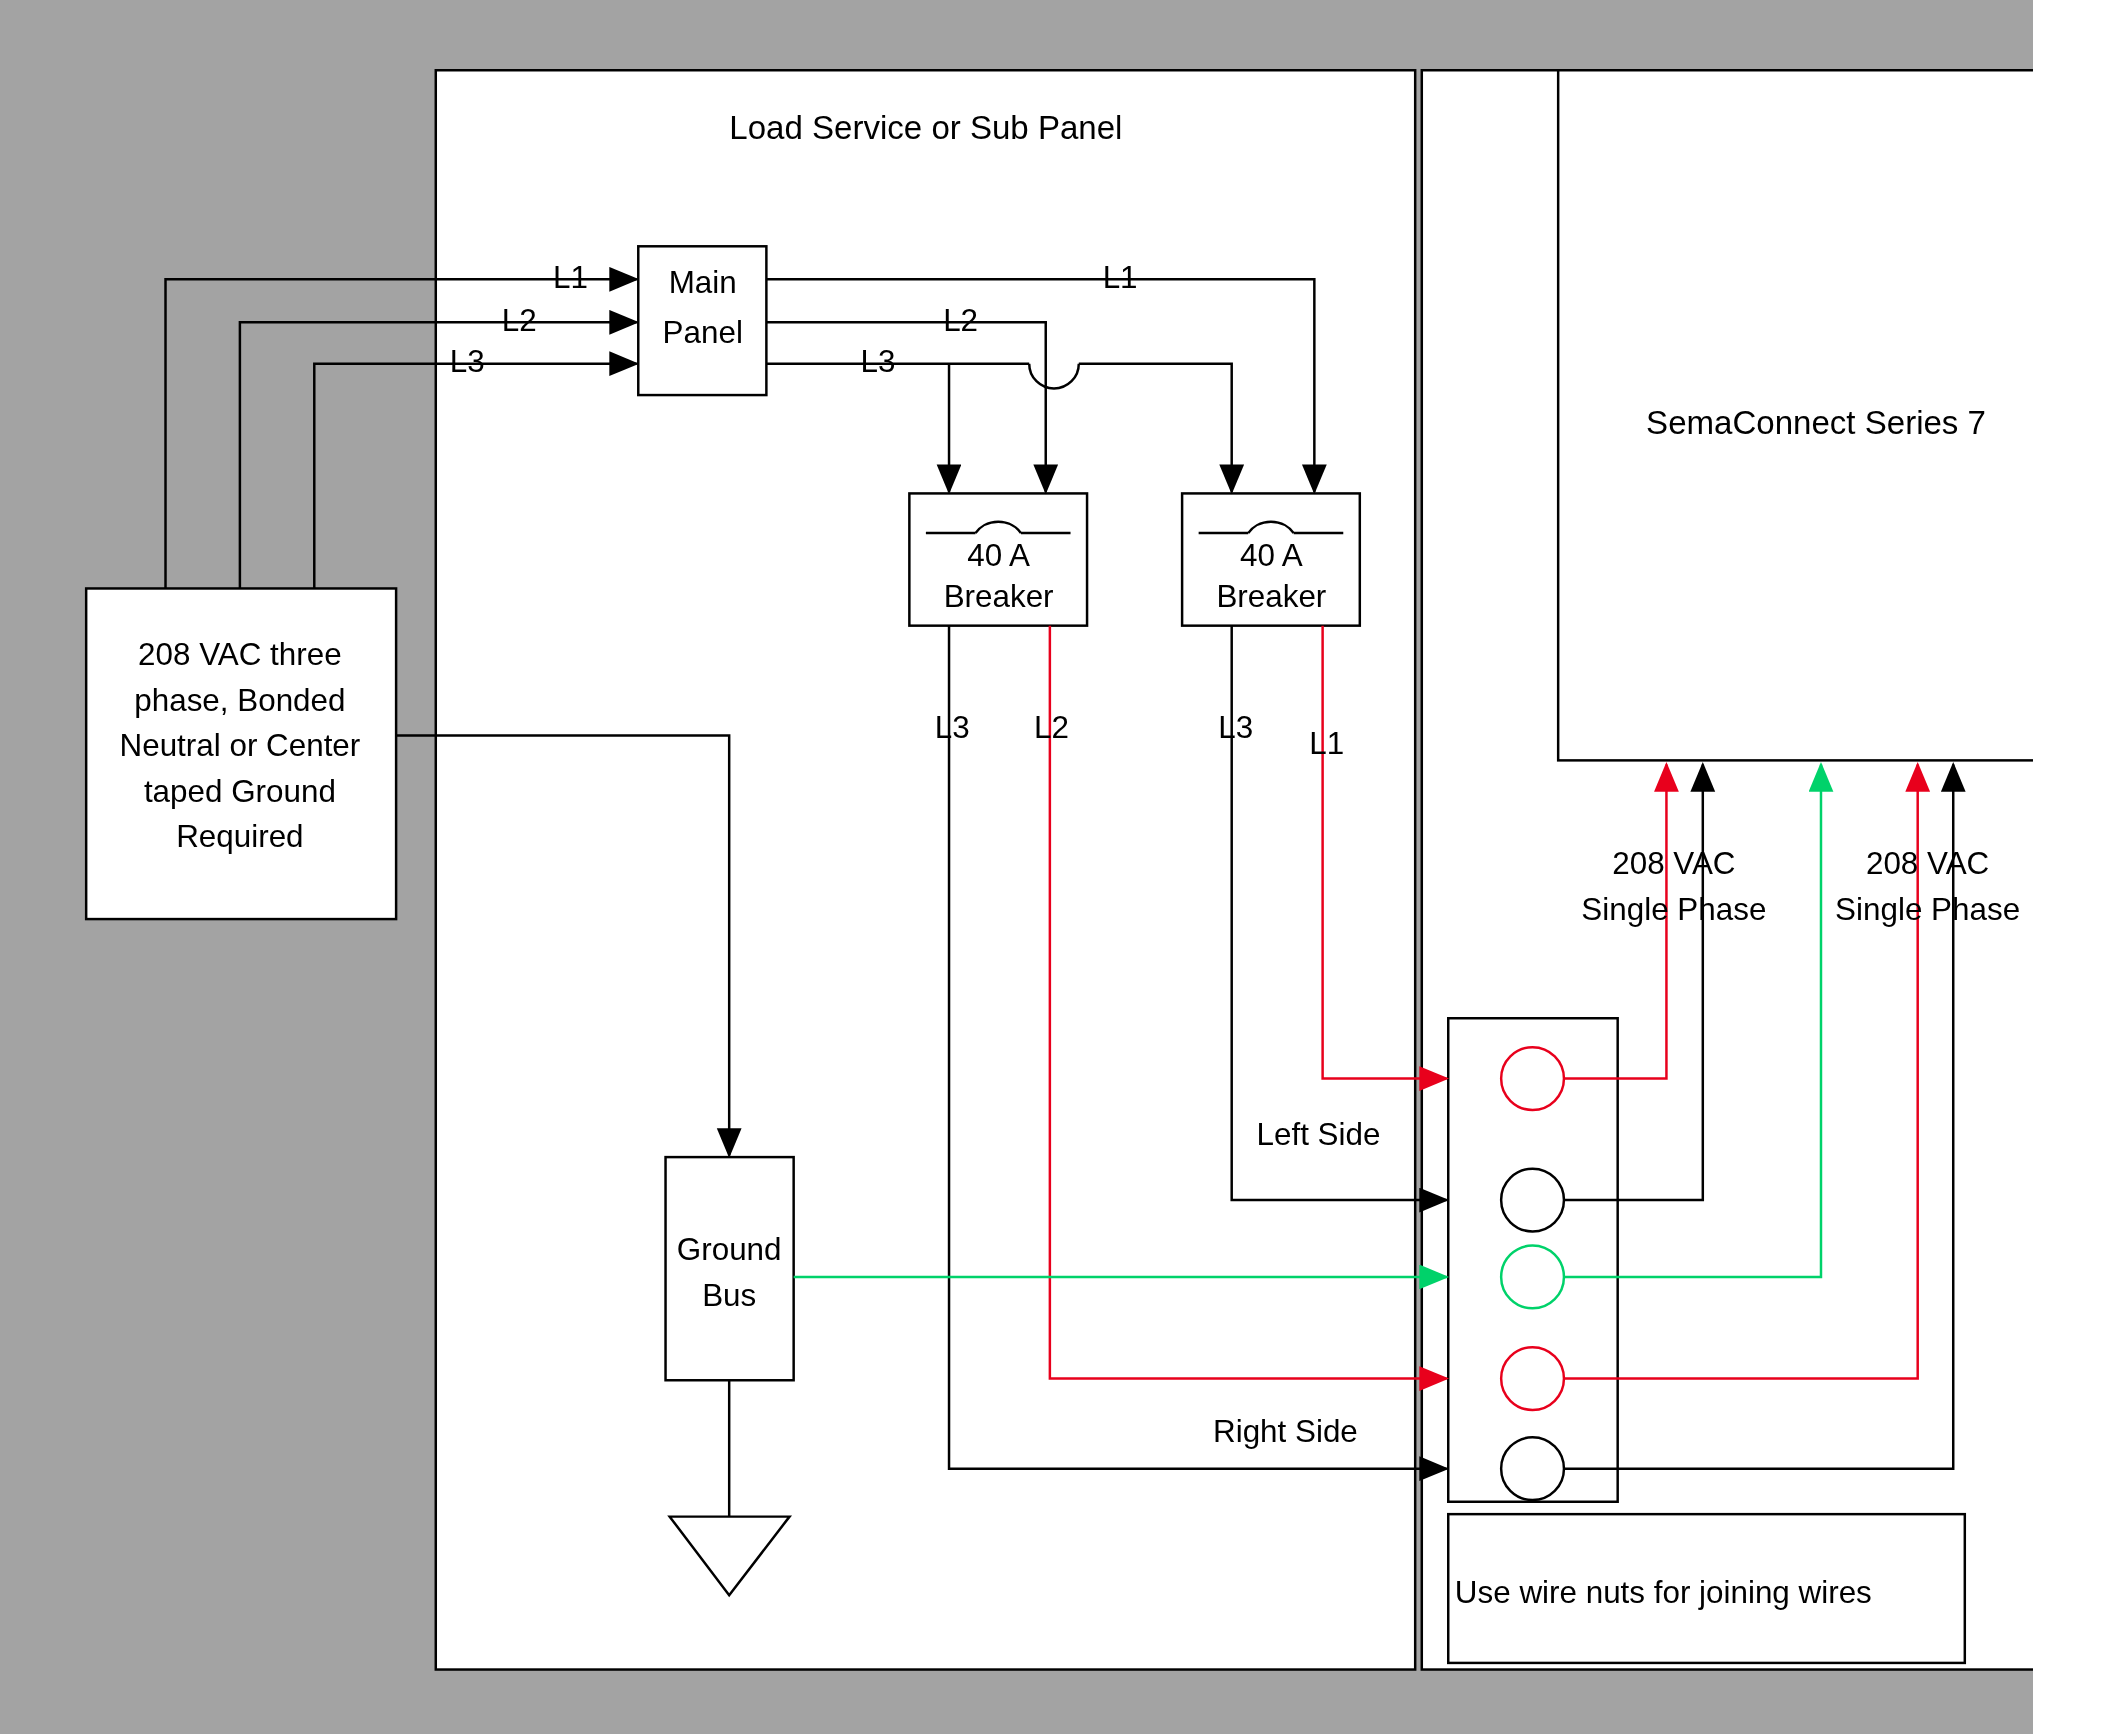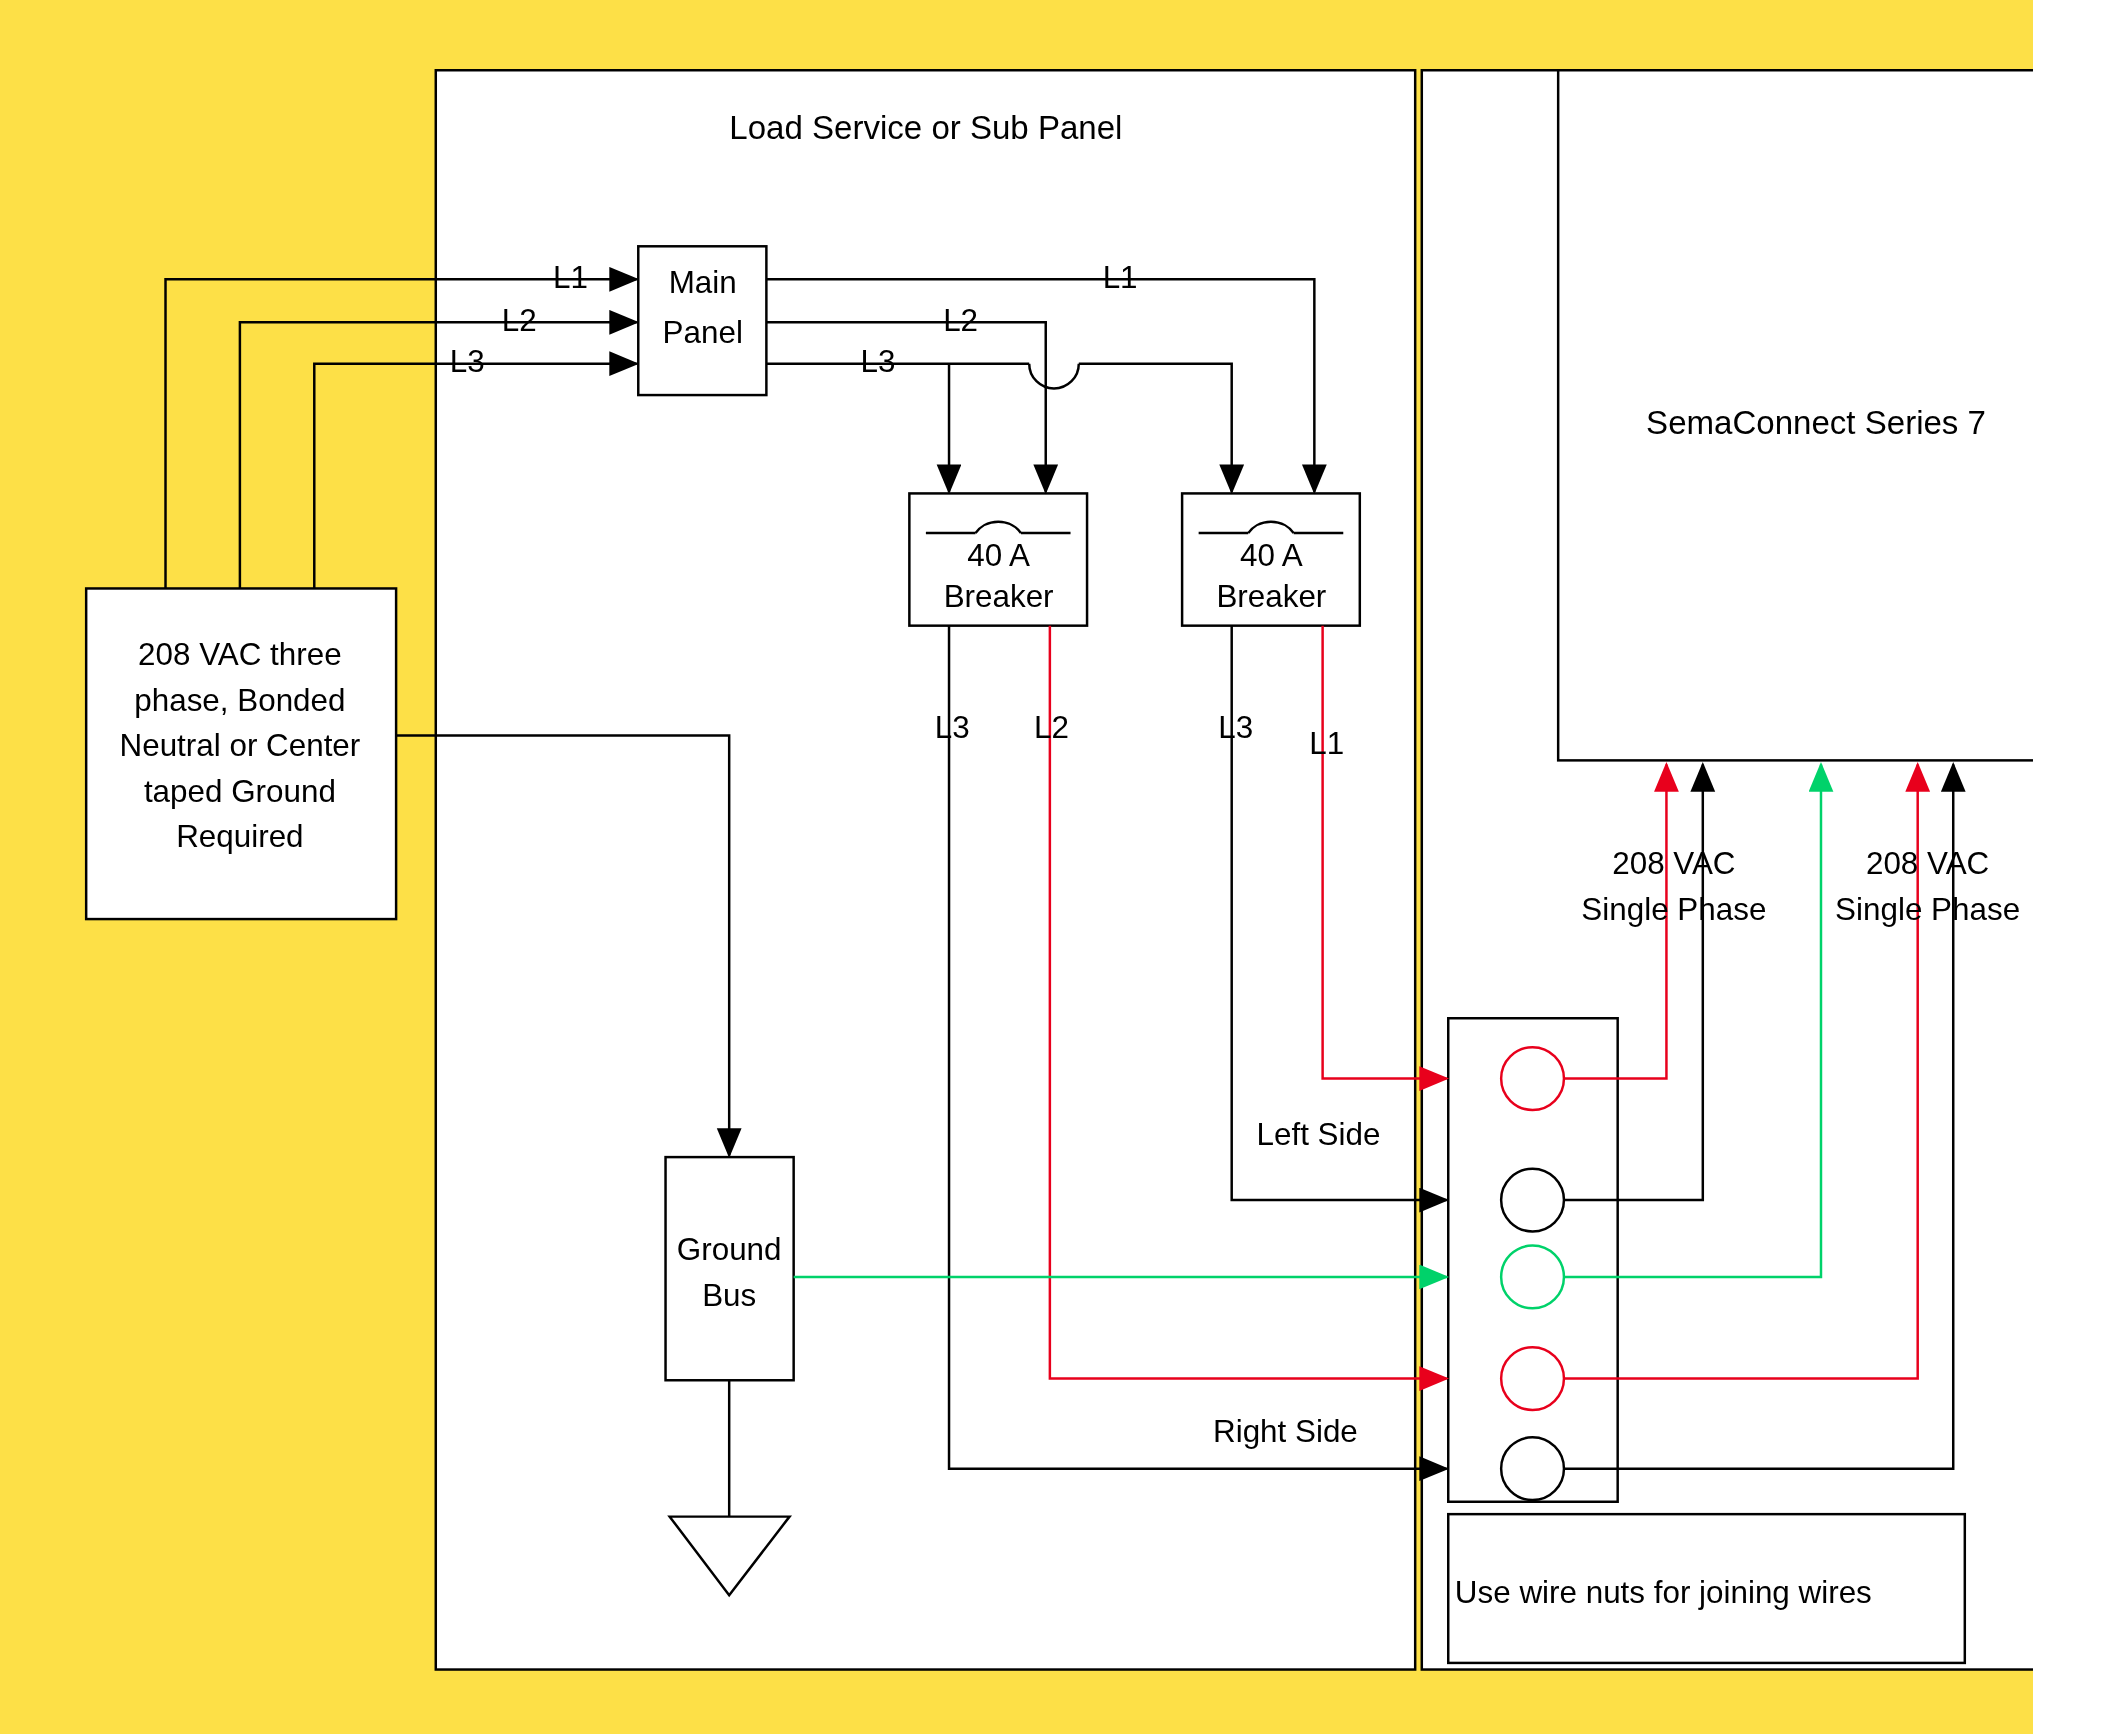--- a/index.html
+++ b/index.html
@@ -4,21 +4,21 @@
 <style>
   html, body {
     margin: 0;
     padding: 0;
     background: #ffffff;
   }
   #root {
     position: relative;
     width: 2033px;
     height: 1734px;
-    background: #fde047;
+    background: #a3a3a3;
     font-family: "Liberation Sans", sans-serif;
     overflow: hidden;
   }
   svg.diagram {
     position: absolute;
     left: 0;
     top: 0;
     width: 2108px;
     height: 1734px;
   }

